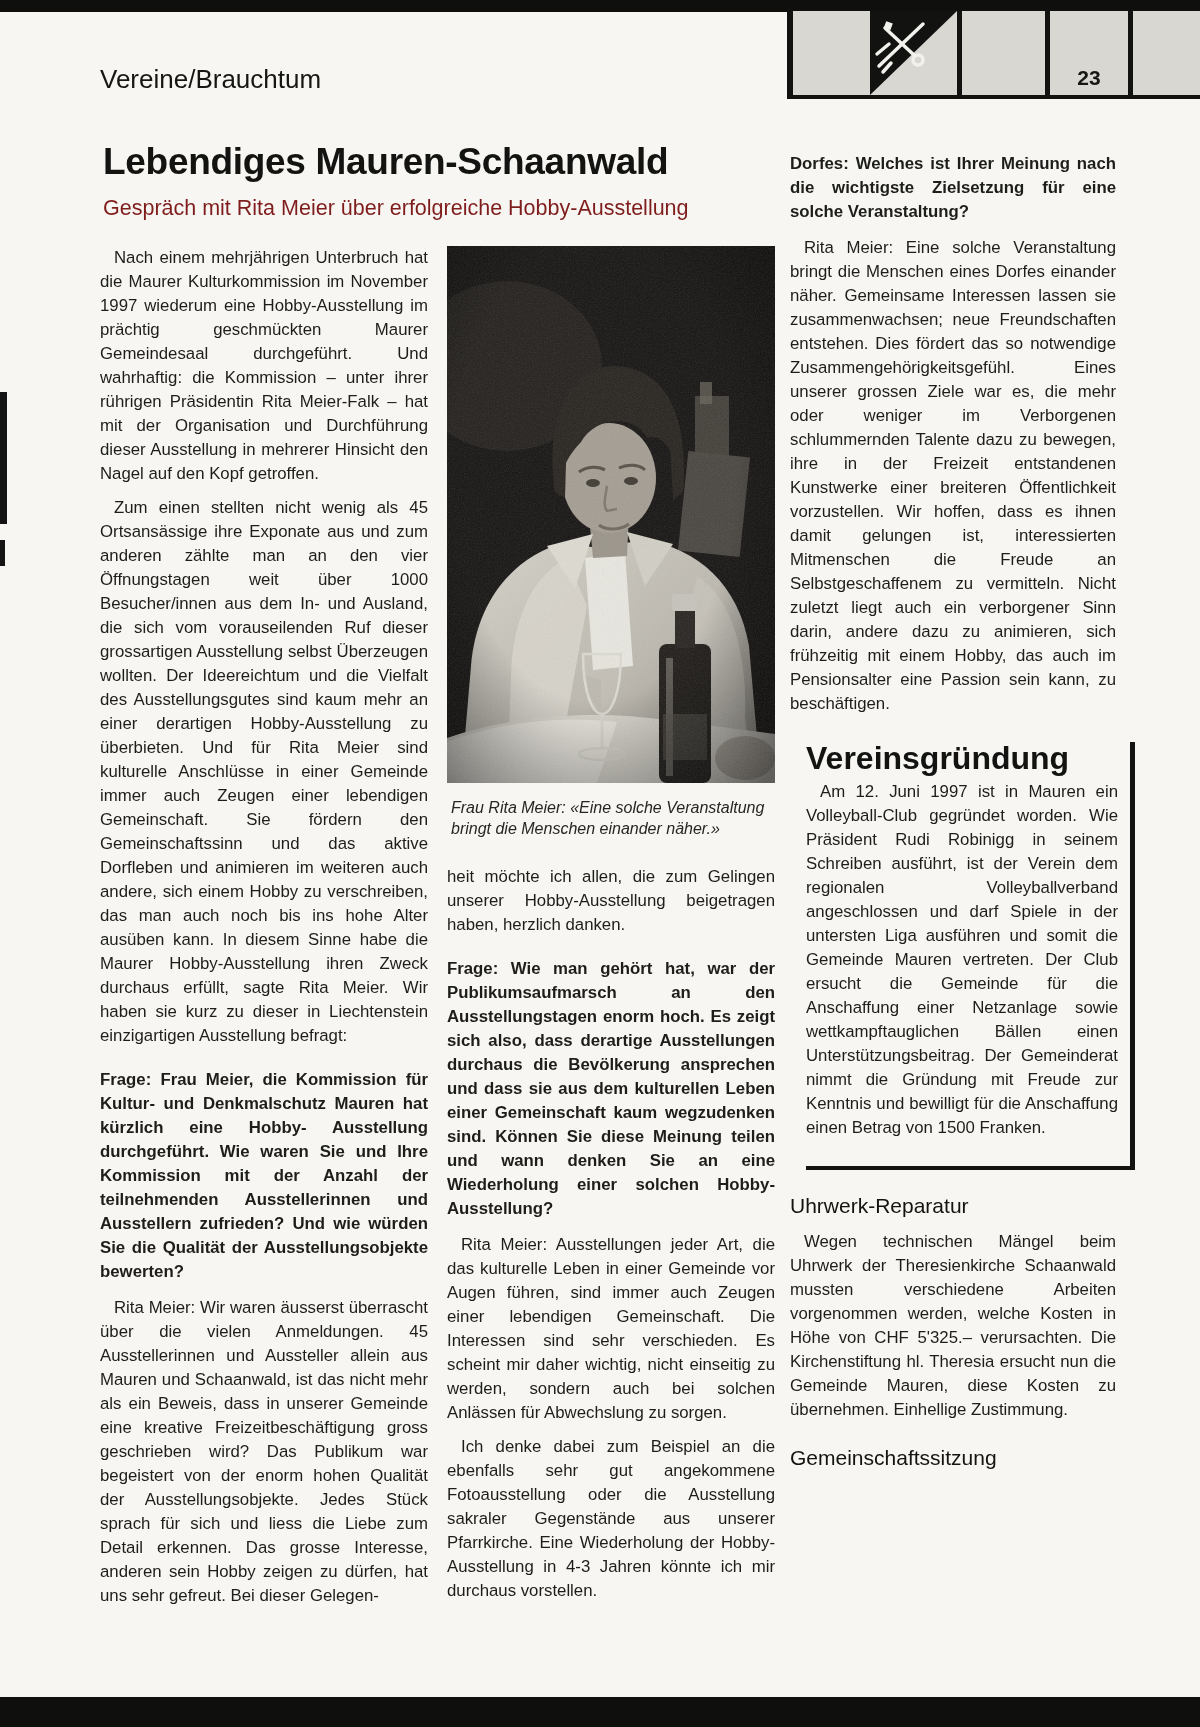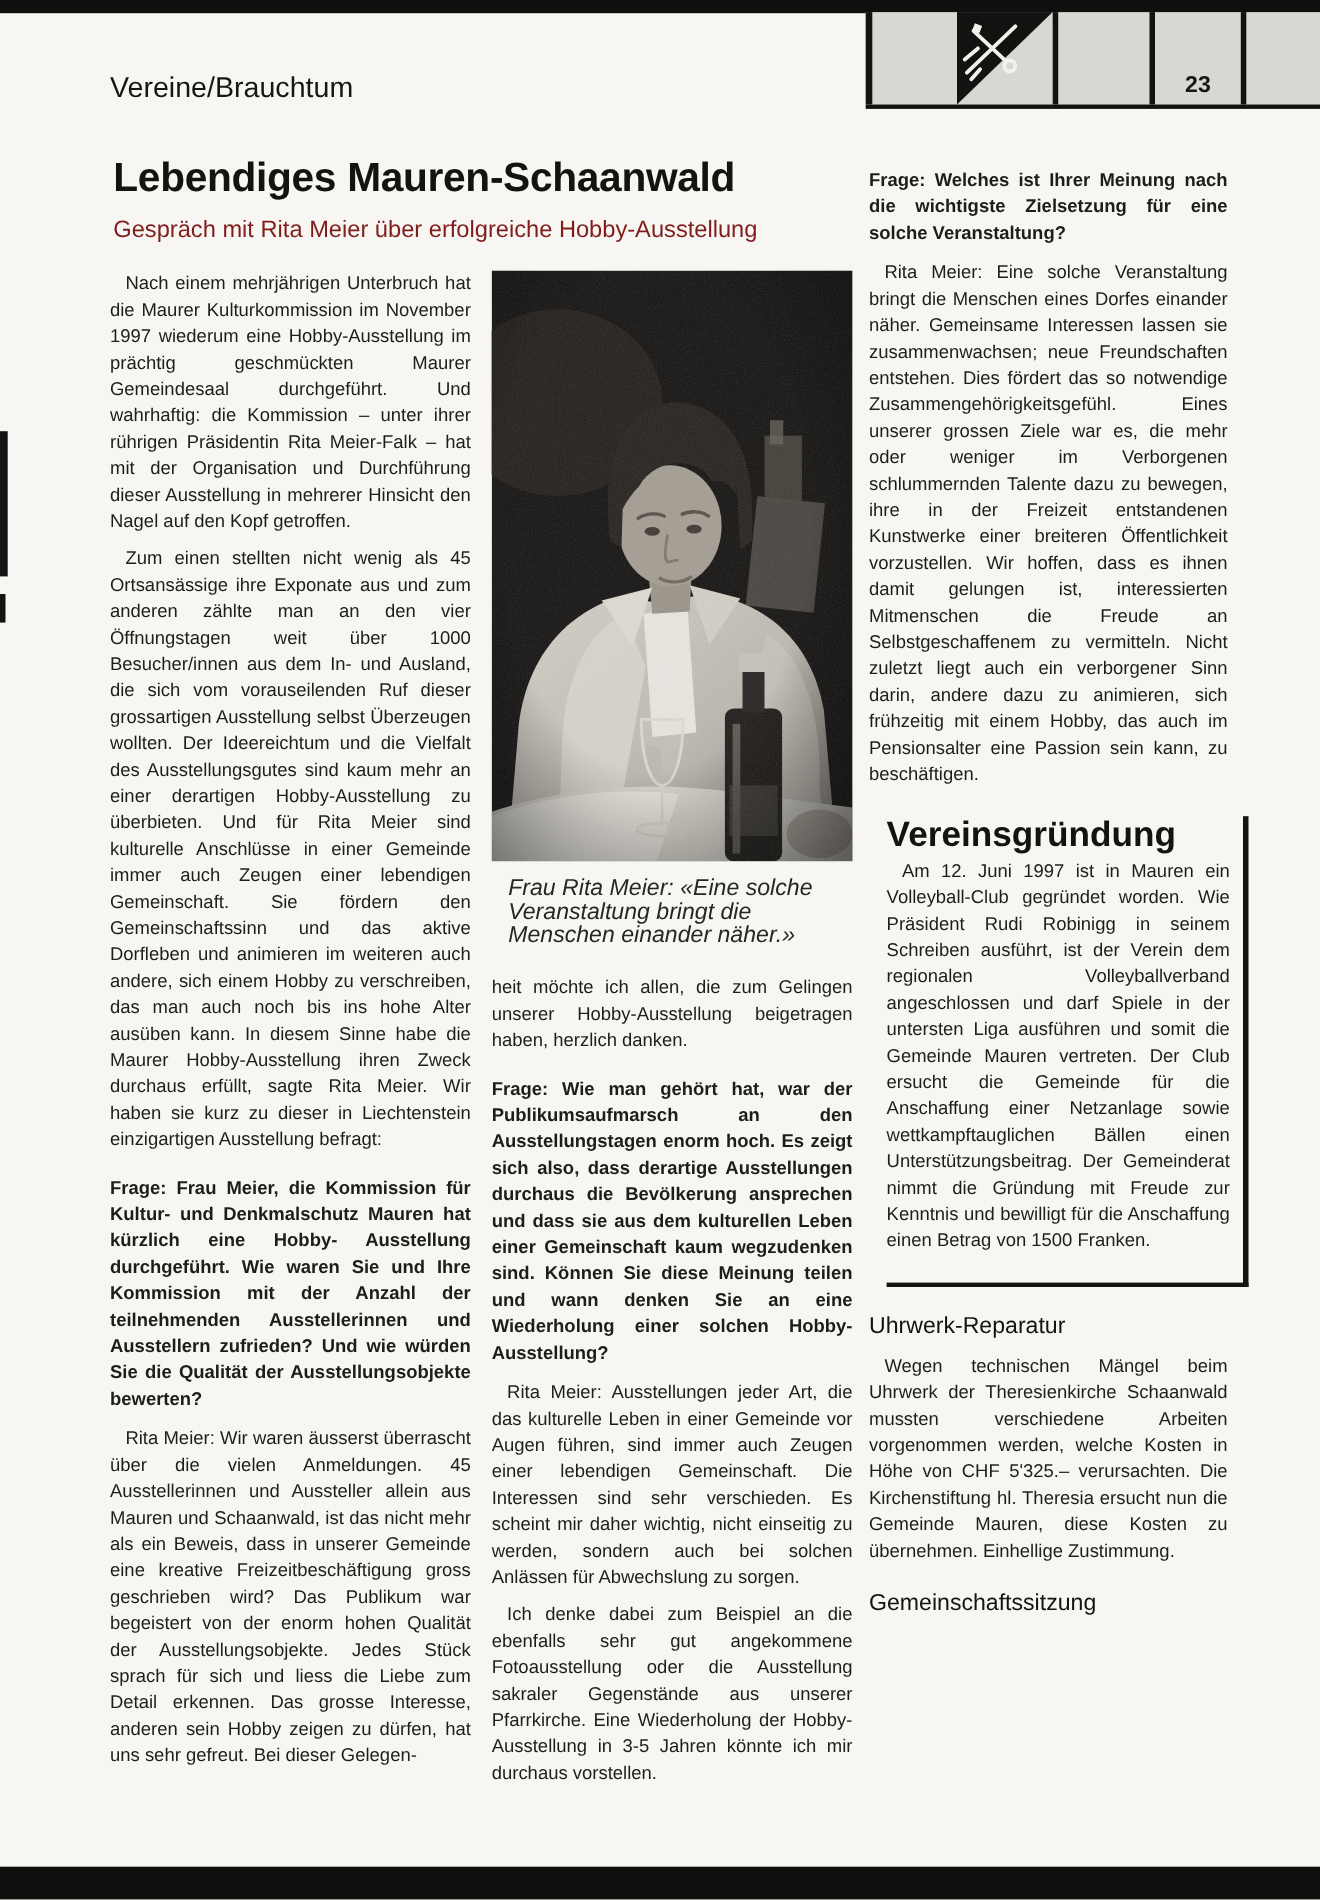--- a/index.html
+++ b/index.html
@@ -34,21 +34,21 @@
   .col-left{left:100px;top:246px;width:328px;}
   .col-mid{left:447px;top:246px;width:328px;}
   .col-right{left:790px;top:152px;width:326px;}
   .col p{margin:0 0 10px;text-align:justify;}
   .ind{text-indent:14px;}
   .q{font-weight:bold;margin:20px 0 12px !important;}
   .q-first{margin-top:0 !important;}
   
   figure{margin:0;width:328px;height:537px;}
   figure svg{display:block;}
-  .caption{margin:14px 15px 26px;font-style:italic;font-size:21px;line-height:21px;color:#26262４;color:#262624;text-align:left;}
+  .caption{margin:14px 4px 26px;font-style:italic;font-size:16px;line-height:21px;color:#26262４;color:#262624;text-align:left;}
   
   .newsbox{margin-top:26px;width:312px;border-right:5px solid #141413;border-bottom:4px solid #141413;
            padding:4px 12px 16px 0;margin-left:16px;}
   .newsbox h2{margin:0 0 10px;font-size:32px;font-weight:bold;color:#131311;}
   .news h3{margin:24px 0 12px;font-size:21px;font-weight:normal;color:#131311;}
 </style>
 </head>
 <body>
 
 <div class="page">
@@ -146,25 +146,25 @@
         </g>
         <ellipse cx="298" cy="512" rx="30" ry="22" fill="#b2aca2"></ellipse>
         <rect width="328" height="537" fill="url(#vig)"></rect>
         <rect width="328" height="537" filter="url(#grain)" opacity="0.16"></rect>
       </svg>
     </figure>
     <div class="caption">Frau Rita Meier: «Eine solche Veranstaltung bringt die Menschen einander näher.»</div>
     <p>heit möchte ich allen, die zum Gelingen unserer Hobby-Ausstellung beigetragen haben, herzlich danken.</p>
     <p class="q">Frage: Wie man gehört hat, war der Publikumsaufmarsch an den Ausstellungstagen enorm hoch. Es zeigt sich also, dass derartige Ausstellungen durchaus die Bevölkerung ansprechen und dass sie aus dem kulturellen Leben einer Gemeinschaft kaum wegzudenken sind. Können Sie diese Meinung teilen und wann denken Sie an eine Wiederholung einer solchen Hobby-Ausstellung?</p>
     <p class="ind">Rita Meier: Ausstellungen jeder Art, die das kulturelle Leben in einer Gemeinde vor Augen führen, sind immer auch Zeugen einer lebendigen Gemeinschaft. Die Interessen sind sehr verschieden. Es scheint mir daher wichtig, nicht einseitig zu werden, sondern auch bei solchen Anlässen für Abwechslung zu sorgen.</p>
-    <p class="ind">Ich denke dabei zum Beispiel an die ebenfalls sehr gut angekommene Fotoausstellung oder die Ausstellung sakraler Gegenstände aus unserer Pfarrkirche. Eine Wiederholung der Hobby-Ausstellung in 3-5 Jahren könnte ich mir durchaus vorstellen.</p>
+    <p class="ind">Ich denke dabei zum Beispiel an die ebenfalls sehr gut angekommene Fotoausstellung oder die Ausstellung sakraler Gegenstände aus unserer Pfarrkirche. Eine Wiederholung der Hobby-Ausstellung in 4-3 Jahren könnte ich mir durchaus vorstellen.</p>
   </div>
 
   <div class="col col-right">
-    <p class="q q-first">Frage: Welches ist Ihrer Meinung nach die wichtigste Zielsetzung für eine solche Veranstaltung?</p>
+    <p class="q q-first">Dorfes: Welches ist Ihrer Meinung nach die wichtigste Zielsetzung für eine solche Veranstaltung?</p>
     <p class="ind">Rita Meier: Eine solche Veranstaltung bringt die Menschen eines Dorfes einander näher. Gemeinsame Interessen lassen sie zusammenwachsen; neue Freundschaften entstehen. Dies fördert das so notwendige Zusammengehörigkeitsgefühl. Eines unserer grossen Ziele war es, die mehr oder weniger im Verborgenen schlummernden Talente dazu zu bewegen, ihre in der Freizeit entstandenen Kunstwerke einer breiteren Öffentlichkeit vorzustellen. Wir hoffen, dass es ihnen damit gelungen ist, interessierten Mitmenschen die Freude an Selbstgeschaffenem zu vermitteln. Nicht zuletzt liegt auch ein verborgener Sinn darin, andere dazu zu animieren, sich frühzeitig mit einem Hobby, das auch im Pensionsalter eine Passion sein kann, zu beschäftigen.</p>
 
     <div class="newsbox">
       <h2>Vereinsgründung</h2>
       <p class="ind">Am 12. Juni 1997 ist in Mauren ein Volleyball-Club gegründet worden. Wie Präsident Rudi Robinigg in seinem Schreiben ausführt, ist der Verein dem regionalen Volleyballverband angeschlossen und darf Spiele in der untersten Liga ausführen und somit die Gemeinde Mauren vertreten. Der Club ersucht die Gemeinde für die Anschaffung einer Netzanlage sowie wettkampftauglichen Bällen einen Unterstützungsbeitrag. Der Gemeinderat nimmt die Gründung mit Freude zur Kenntnis und bewilligt für die Anschaffung einen Betrag von 1500 Franken.</p>
     </div>
 
     <div class="news">
       <h3>Uhrwerk-Reparatur</h3>
       <p class="ind">Wegen technischen Mängel beim Uhrwerk der Theresienkirche Schaanwald mussten verschiedene Arbeiten vorgenommen werden, welche Kosten in Höhe von CHF 5'325.– verursachten. Die Kirchenstiftung hl. Theresia ersucht nun die Gemeinde Mauren, diese Kosten zu übernehmen. Einhellige Zustimmung.</p>

